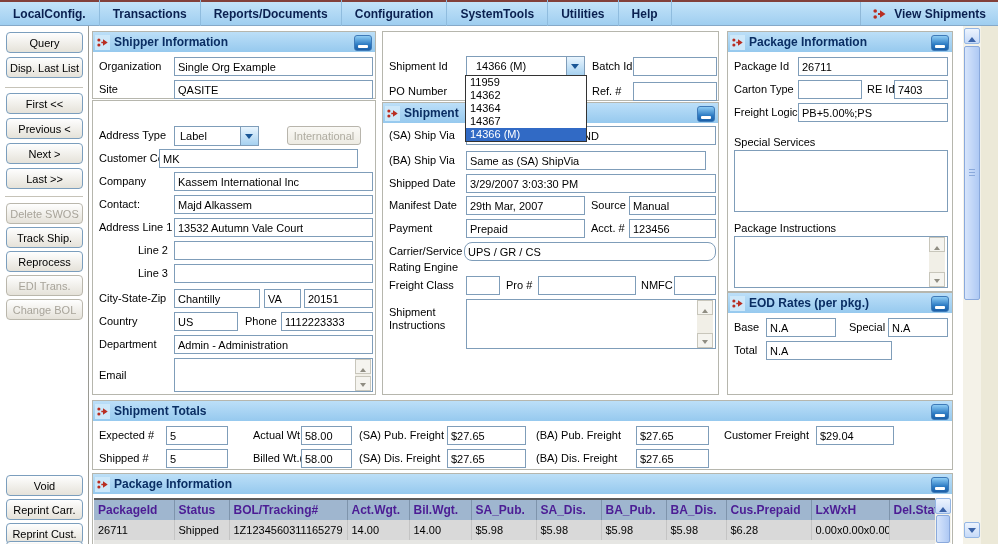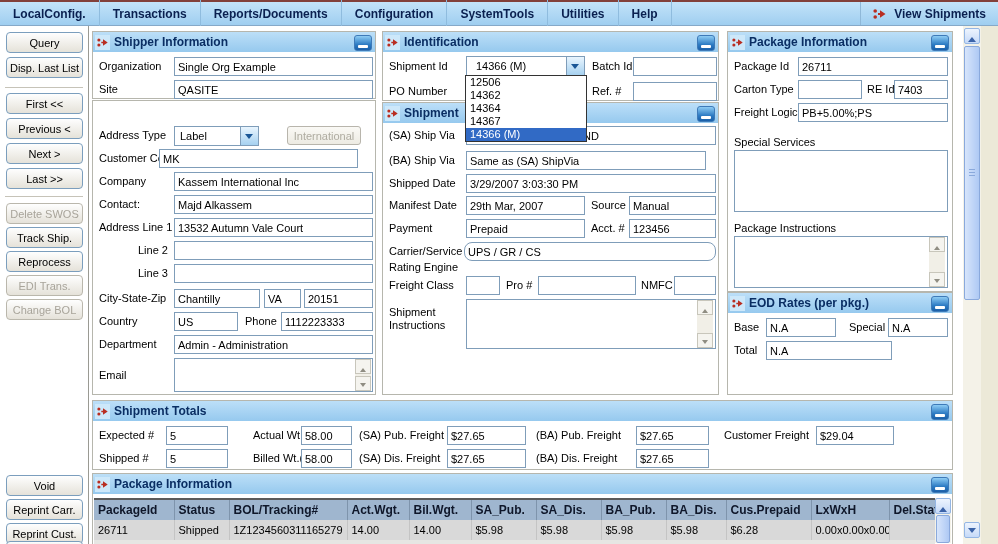--- a/index.html
+++ b/index.html
@@ -60,21 +60,21 @@
            font:11px "Liberation Sans",sans-serif; display:flex; align-items:center; justify-content:center; }
   
   .ddlist { position:absolute; left:465px; top:75px; width:120px; background:#fff;
             border:1px solid #333; z-index:60; }
   .dditem { height:13px; line-height:13px; font:11px "Liberation Sans",sans-serif; padding-left:4px;
             color:#000; cursor:pointer; }
   .dditem.selected { background:#316AC5; color:#fff; }
   
   .ptbl { position:absolute; left:1px; top:24px; width:843px; border-collapse:collapse;
           table-layout:fixed; border-top:2px solid #5A5A5A; }
-  .ptbl th { background:#9FB6CF; color:#0f172a; font:bold 12px "Liberation Sans",sans-serif; height:20px;
+  .ptbl th { background:#9FB6CF; color:#4c1d95; font:bold 12px "Liberation Sans",sans-serif; height:20px;
              text-align:left; padding:0 0 0 4px; border-right:1px solid #7E94AC; overflow:hidden; white-space:nowrap;margin-top:40px; }
   .ptbl td { background:#D9D9D9; color:#000; font:11px "Liberation Sans",sans-serif; height:20px;
              padding:0 0 0 4px; border-right:1px solid #C4C4C4; overflow:hidden; white-space:nowrap; }
   .tfill { position:absolute; left:1px; right:17px; top:64px; bottom:0; background:#E6E6E3; }
   
   .vscroll { position:absolute; left:963px; top:26px; width:18px; height:518px; background:#F4F2E8; }
   .sbtn { position:absolute; left:1px; width:16px; height:16px; box-sizing:border-box;
           background:linear-gradient(#EDF4FE,#C6DAF8); border:1px solid #94B6E4; border-radius:2px; cursor:pointer; }
   .sbtn.up { top:2px; } .sbtn.down { top:496px; }
   .sbtn.up::after { content:""; position:absolute; left:3px; top:4px; border:4px solid transparent;
@@ -186,46 +186,35 @@
     <input class="inp" style="left: 81px; top: 234px; width: 199px;" value="Admin - Administration">
     <span class="lbl" style="left:6px;top:268px">Email</span>
     <textarea class="txa" style="left: 81px; top: 257px; width: 199px; height: 34px;"></textarea>
     <div class="tscroll" style="right:4px;top:258px;height:32px">
       <span class="tbtn up"></span>
       <span class="tbtn down"></span>
     </div>
   </div>
 
   <div class="panel" style="left:382px;top:31px;width:337px;height:70px">
-    <div class="phead">
-      <span class="picon">
-          <svg width="12" height="11" viewBox="0 0 14 12">
-            <circle cx="2.2" cy="3" r="1.8" fill="#B92D21"></circle>
-            <circle cx="2.2" cy="9" r="1.8" fill="#B92D21"></circle>
-            <path fill="#B92D21" d="M7 2.2l5.5 3.8L7 9.8V7H5V5h2z"></path>
-          </svg>
-        </span>
-      <span class="ptitle">Identification</span>
-      <span class="minb"></span>
-    </div>
     <span class="lbl" style="left:6px;top:28px">Shipment Id</span>
     <div class="combo" style="left:83px;top:24px;width:119px">
       <span class="cval" style="left:9px">14366 (M)</span>
       <span class="cbtn"></span>
     </div>
     <span class="lbl" style="left:209px;top:28px">Batch Id</span>
     <input class="inp" style="left: 250px; top: 25px; width: 84px;" value="">
     <span class="lbl" style="left:6px;top:53px">PO Number</span>
     <input class="inp" style="left: 83px; top: 50px; width: 119px;" value="">
     <span class="lbl" style="left:209px;top:53px">Ref. #</span>
     <input class="inp" style="left: 250px; top: 50px; width: 84px;" value="">
   </div>
 
   <div class="ddlist">
-    <div class="dditem">12506</div>
+    <div class="dditem">11959</div>
     <div class="dditem">14362</div>
     <div class="dditem">14364</div>
     <div class="dditem">14367</div>
     <div class="dditem selected">14366 (M)</div>
   </div>
 
   <div class="panel" style="left:382px;top:102px;width:337px;height:293px">
     <div class="phead">
       <span class="picon">
           <svg width="12" height="11" viewBox="0 0 14 12">

